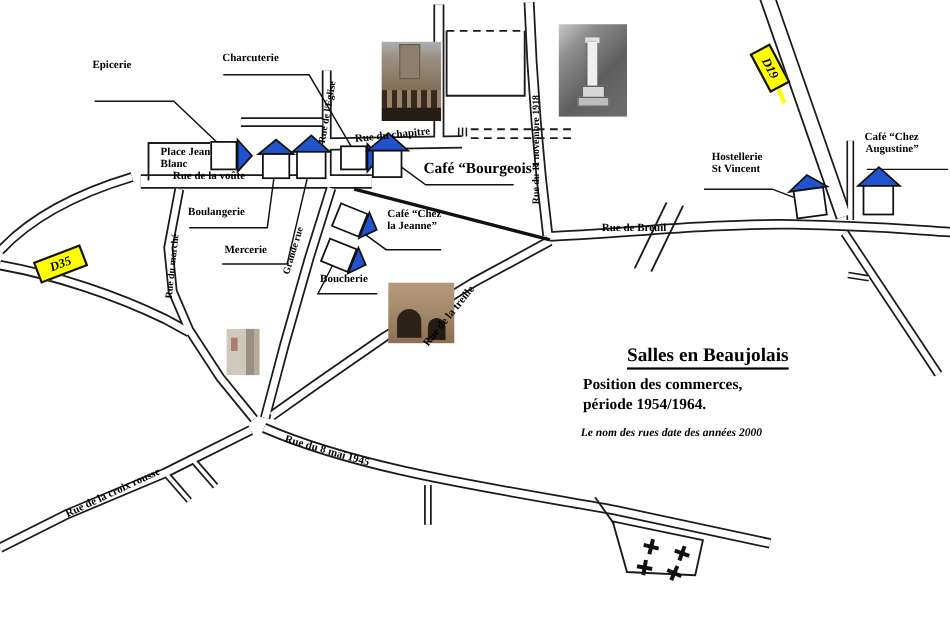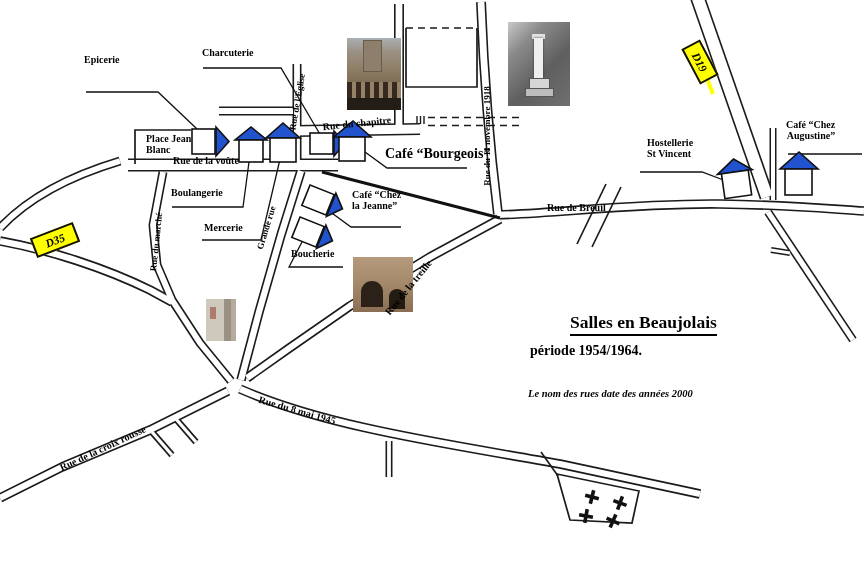--- a/index.html
+++ b/index.html
@@ -233,35 +233,36 @@
   </div>
   <div class="lbl shop" style="left:786px;top:120px;">
     <span style="display:block;">Café “Chez</span>
     <span style="display:block;text-align:right;">Augustine”</span>
   </div>
 
   <div class="lbl" style="left:146px;top:134px;font-size:10px;">
     <span style="display:block;">Place Jean</span>
     <span style="display:block;">Blanc</span>
   </div>
-  <div class="lbl street" style="left:173px;top:156px;">Rue de la voûte</div>
+  <div class="lbl street" style="left:157px;top:156px;">Rue de la voûte</div>
   <div class="lbl street center rot" style="left:357px;top:124px;transform:translate(-50%,-50%) rotate(-6deg);">Rue du chapitre</div>
   <div class="lbl small-street center rot" style="left:298px;top:102px;transform:translate(-50%,-50%) rotate(-80deg);">Rue de l'Eglise</div>
   <div class="lbl small-street center rot" style="left:488px;top:136px;transform:translate(-50%,-50%) rotate(-90deg);">Rue du 11 novembre 1918</div>
   <div class="lbl street" style="left:547px;top:203px;">Rue de Breuil</div>
   <div class="lbl small-street center rot" style="left:267px;top:228px;transform:translate(-50%,-50%) rotate(-73deg);">Grande rue</div>
   <div class="lbl small-street center rot" style="left:157px;top:242px;transform:translate(-50%,-50%) rotate(-84deg);">Rue du marché</div>
   <div class="lbl street center rot" style="left:409px;top:288px;transform:translate(-50%,-50%) rotate(-51deg);">Rue de la treille</div>
   <div class="lbl street center rot" style="left:297px;top:411px;transform:translate(-50%,-50%) rotate(16deg);">Rue du 8 mai 1945</div>
   <div class="lbl street center rot" style="left:103px;top:449px;transform:translate(-50%,-50%) rotate(-25deg);">Rue de la croix rousse</div>
 
   <div class="badge center rot" style="left:55px;top:240px;width:42px;height:17px;transform:translate(-50%,-50%) rotate(-21deg);">D35</div>
   <div class="badge center rot" style="left:700px;top:62px;width:36px;height:17px;transform:translate(-50%,-50%) rotate(62deg);">D19</div>
 
   <div class="title-block">
     <span class="map-title">Salles en Beaujolais</span>
     <div class="map-subtitle">
+      <span style="display:block;">Position des commerces,</span>
       <span style="display:block;">période 1954/1964.</span>
     </div>
   </div>
   <div class="map-note">Le nom des rues date des années 2000</div>
 
 </div>
 
 </body></html>

